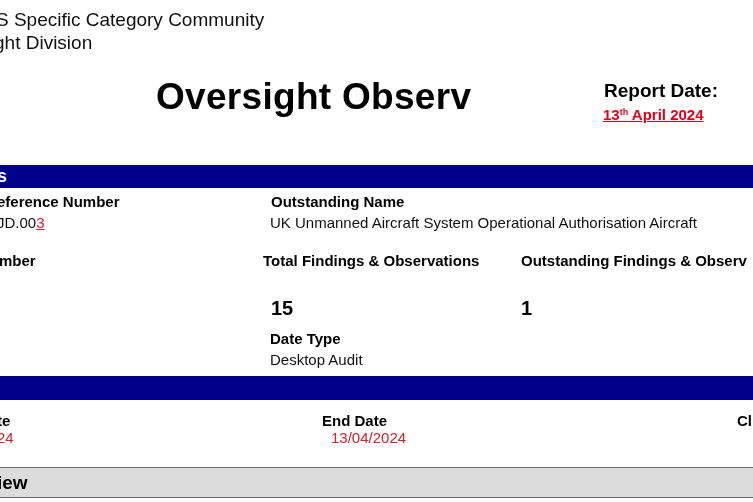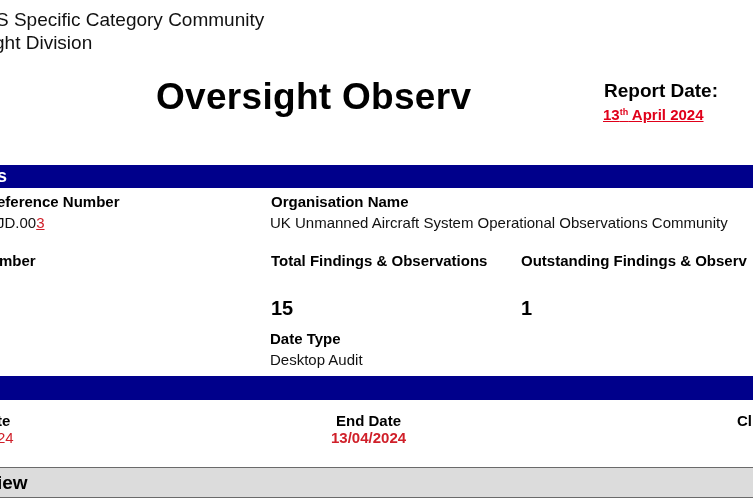--- a/index.html
+++ b/index.html
@@ -112,41 +112,41 @@
 <div class="abs report-date-label" style="left:604px; top:82px;">Report Date:</div>
 <div class="abs report-date-value" style="left:603px; top:103px;"><span>13</span><sup>th</sup><span> April 2024</span></div>
 
 <div class="blue-bar" style="top:165px; height:23px;">
   <div class="bar-title" style="left:-3px; top:0px;">s</div>
 </div>
 
 <div class="abs field-label" style="left:-3px; top:193px;">eference Number</div>
 <div class="abs field-value" style="left:-3px; top:214px;"><span>JD.00</span><span class="red-underline">3</span></div>
 
-<div class="abs field-label" style="left:271px; top:193px;">Organisation  Name</div>
-<div class="abs field-value" style="left:270px; top:214px;">UK Unmanned Aircraft System Operational Observations Community</div>
+<div class="abs field-label" style="left:271px; top:193px;">Outstanding  Name</div>
+<div class="abs field-value" style="left:270px; top:214px;">UK Unmanned Aircraft System Operational Authorisation Aircraft</div>
 
 <div class="abs field-label" style="left:-1px; top:252px;">mber</div>
 
-<div class="abs field-label" style="left:271px; top:252px;">Total Findings &amp; Observations</div>
+<div class="abs field-label" style="left:263px; top:252px;">Total Findings &amp; Observations</div>
 <div class="abs field-value-bold" style="left:271px; top:299px;">15</div>
 
 <div class="abs field-label" style="left:521px; top:252px;text-align:right;">Outstanding Findings &amp; Observ</div>
 <div class="abs field-value-bold" style="left:521px; top:299px;">1</div>
 
 <div class="abs field-label" style="left:270px; top:330px;">Date Type</div>
 <div class="abs field-value" style="left:270px; top:351px;">Desktop Audit</div>
 
 <div class="blue-bar" style="top:376px; height:24px;">
   <div class="bar-title" style="left:-3px; top:0px;"></div>
 </div>
 
 <div class="abs field-label" style="left:-3px; top:412px;">te</div>
 <div class="abs red-value" style="left:-3px; top:429px;">24</div>
 
-<div class="abs field-label" style="left:336px; top:412px;">End Date</div>
-<div class="abs red-value" style="left:331px; top:429px;font-weight:bold;">13/04/2024</div>
+<div class="abs field-label" style="left:322px; top:412px;">End Date</div>
+<div class="abs red-value" style="left:331px; top:429px;">13/04/2024</div>
 
 <div class="abs field-label" style="left:737px; top:412px;">Cl</div>
 
 <div class="grey-bar">
   <div class="grey-bar-title">iew</div>
 </div>
 
 </body></html>

